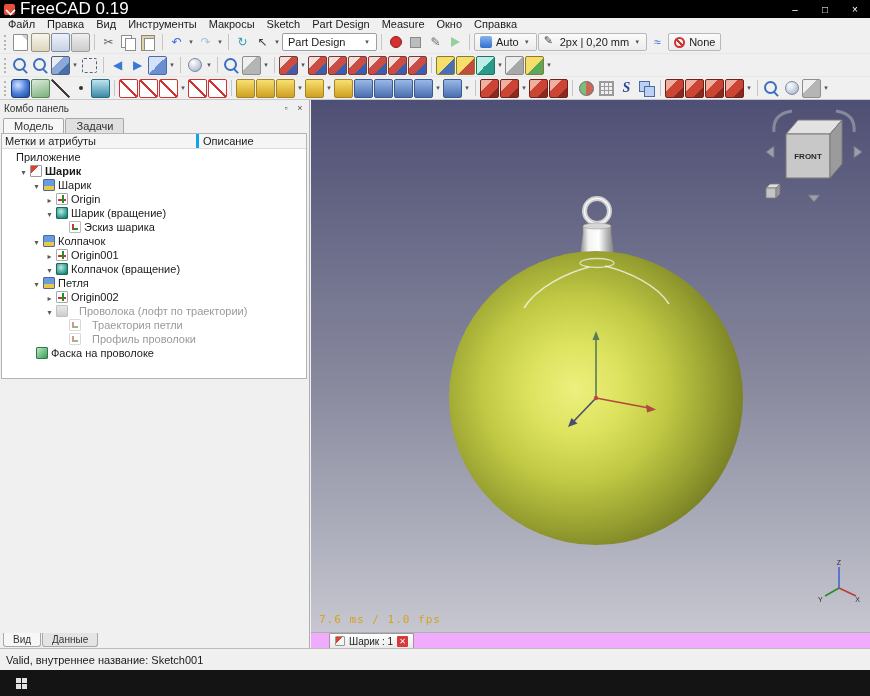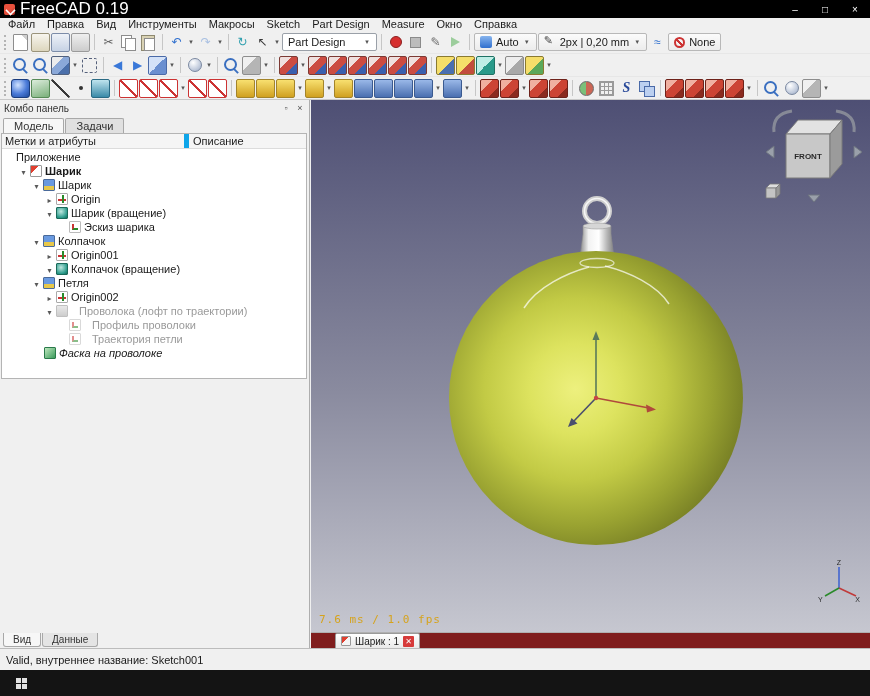--- a/index.html
+++ b/index.html
@@ -93,23 +93,23 @@
   
   .combo{position:absolute;top:0;left:0;width:310px;height:548px;background:#f0f0f0;border-right:1px solid #aeaeae;}
   .combo-header{height:16px;display:flex;align-items:center;padding:0 2px 0 4px;font-size:10px;color:#333;}
   .ch-btns{margin-left:auto;display:flex;}
   .chbtn{width:14px;height:13px;display:flex;align-items:center;justify-content:center;font-size:9px;color:#555;}
   .combo-tabs{height:17px;display:flex;align-items:flex-end;padding-left:3px;}
   .ctab{padding:1px 10px 1px;font-size:11px;border:1px solid #a8a8a8;border-bottom:none;
     background:#e0e0e0;border-radius:2px 2px 0 0;margin-right:1px;color:#333;}
   .ctab.active{background:#f7f7f7;}
   .tree-wrap{position:absolute;top:33px;left:1px;right:2px;height:246px;background:#fff;border:1px solid #b4b4b4;overflow:hidden;}
-  .tree-header{height:15px;display:flex;align-items:center;background:#f5f5f5;border-bottom:1px solid #dcdcdc;color:#222;}
+  .tree-header{height:15px;display:flex;align-items:center;background:#f5f5f5;border-bottom:1px solid #dcdcdc;color:#222;gap:12px;}
   .th1{width:182px;padding-left:3px;}
-  .th2{padding-left:4px;border-left:5px solid #0ea5e9;height:100%;display:flex;align-items:center;}
+  .th2{padding-left:4px;border-left:3px solid #0ea5e9;height:100%;display:flex;align-items:center;}
   .tree-body{overflow:hidden;}
   .trow{display:flex;align-items:flex-end;height:14px;font-size:11px;white-space:nowrap;}
   .trow.bold .tlabel{font-weight:bold;}
   .trow.dim .tlabel{color:#9a9a9a;margin-left:8px;}
   .trow.dim .ticn{opacity:.55;}
   .tarrow{display:inline-block;width:11px;font-size:8px;color:#5a5a5a;text-align:center;flex:none;}
   .ticn{width:12px;height:12px;margin:0 3px 0 1px;flex:none;border-radius:1px;position:relative;}
   .t-document{background:linear-gradient(135deg,#e04030 0 35%,#ffffff 35%);border:1px solid #9a9a9a;}
   .t-body{background:linear-gradient(#6a9ae0 0 60%,#e8c84a 60%);border:1px solid #4a6a9a;}
   .t-origin{background:#fff;border:1px solid #aaa;}
@@ -131,22 +131,22 @@
 
   
   .vparea{position:absolute;top:0;left:311px;width:559px;height:548px;}
   .viewport{position:absolute;top:0;left:0;right:0;height:532px;overflow:hidden;
     background:linear-gradient(180deg,#4e4f74 0%,#8a8b9f 55%,#c6c7d0 100%);}
   .scene{position:absolute;left:0;top:0;}
   .navcube{position:absolute;right:4px;top:6px;}
   .axiscross{position:absolute;right:8px;bottom:28px;}
   .fps{position:absolute;left:8px;bottom:6px;font-family:"DejaVu Sans Mono",monospace;
     font-size:11px;letter-spacing:1px;color:#d6a31c;}
-  .vptabs{position:absolute;left:0;bottom:0;right:0;height:16px;background:#7f1d1d;
-    border-top:1px solid #b0b0b0;display:flex;align-items:flex-start;padding-left:24px;}
+  .vptabs{position:absolute;left:0;bottom:0;right:0;height:16px;background:#f0abfc;
+    border-top:1px solid #b0b0b0;display:flex;align-items:flex-start;padding-left:18px;}
   .vptab{height:15px;display:flex;align-items:center;gap:4px;padding:0 5px;font-size:10px;
     background:linear-gradient(#ffffff,#e9e9e9);border:1px solid #9a9a9a;border-bottom:none;border-radius:2px 2px 0 0;}
   .vpticon{width:10px;height:10px;border-radius:1px;background:linear-gradient(135deg,#e04030 0 40%,#f5f5f5 40%);border:1px solid #999;flex:none;}
   .vptclose{width:11px;height:11px;background:#d63a3a;color:#fff;font-size:8px;line-height:11px;
     text-align:center;border-radius:1px;flex:none;}
 
   
   .statusbar{position:absolute;top:648px;left:0;right:0;height:22px;background:#f0f0f0;
     border-top:1px solid #bcbcbc;display:flex;align-items:center;padding:0 6px;}
   .status-right{margin-left:auto;display:flex;align-items:center;gap:5px;}
@@ -398,28 +398,28 @@
               <span class="tlabel">Origin002</span>
             </div>
             <div class="trow dim" style="padding-left: 42px;">
               <span class="tarrow">▾</span>
               <span class="ticn t-loft"></span>
               <span class="tlabel">Проволока (лофт по траектории)</span>
             </div>
             <div class="trow dim" style="padding-left: 55px;">
               <span class="tarrow"></span>
               <span class="ticn t-sketch"></span>
-              <span class="tlabel">Профиль проволоки</span>
+              <span class="tlabel">Траектория петли</span>
             </div>
             <div class="trow dim" style="padding-left: 55px;">
               <span class="tarrow"></span>
               <span class="ticn t-sketch"></span>
-              <span class="tlabel">Траектория петли</span>
-            </div>
-            <div class="trow" style="padding-left: 30px; font-style: italic;">
+              <span class="tlabel">Профиль проволоки</span>
+            </div>
+            <div class="trow" style="padding-left: 22px;">
               <span class="tarrow"></span>
               <span class="ticn t-chamfer"></span>
               <span class="tlabel">Фаска на проволоке</span>
             </div>
           </div>
       </div>
       <div class="combo-bottom-tabs">
         <div class="btab active">Вид</div>
         <div class="btab">Данные</div>
       </div>

